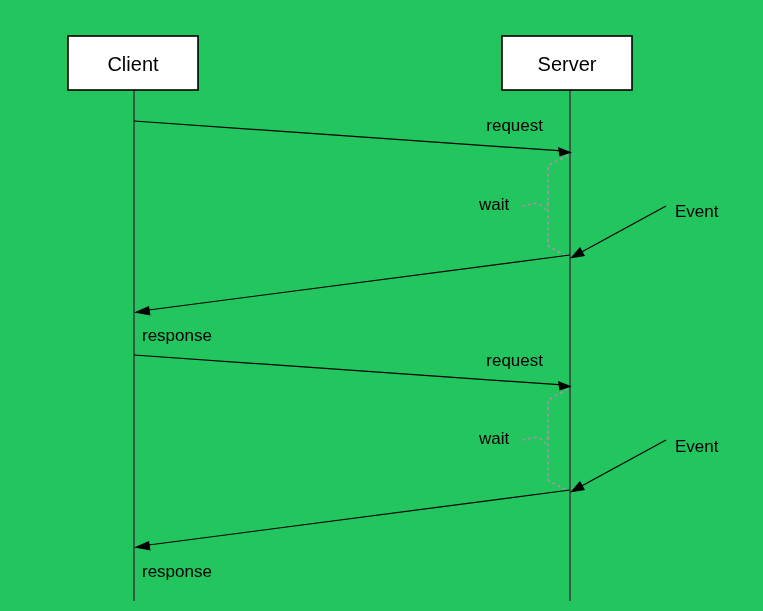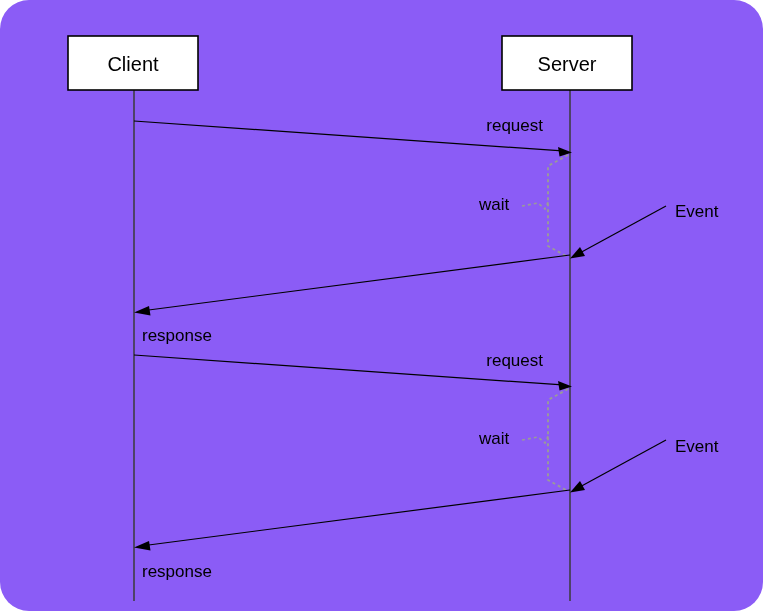--- a/index.html
+++ b/index.html
@@ -11,22 +11,21 @@
   body {
     width: 763px;
     height: 611px;
     font-family: "Liberation Sans", sans-serif;
     overflow: hidden;
   }
   #diagram-root {
     position: relative;
     width: 763px;
     height: 611px;
-    background: #8b5cf6;
-    border-radius: 29px;
+    background: #22c55e;
   }
   svg#diagram-svg {
     position: absolute;
     top: 0;
     left: 0;
     width: 763px;
     height: 611px;
     display: block;
   }
   .lifeline-box {

